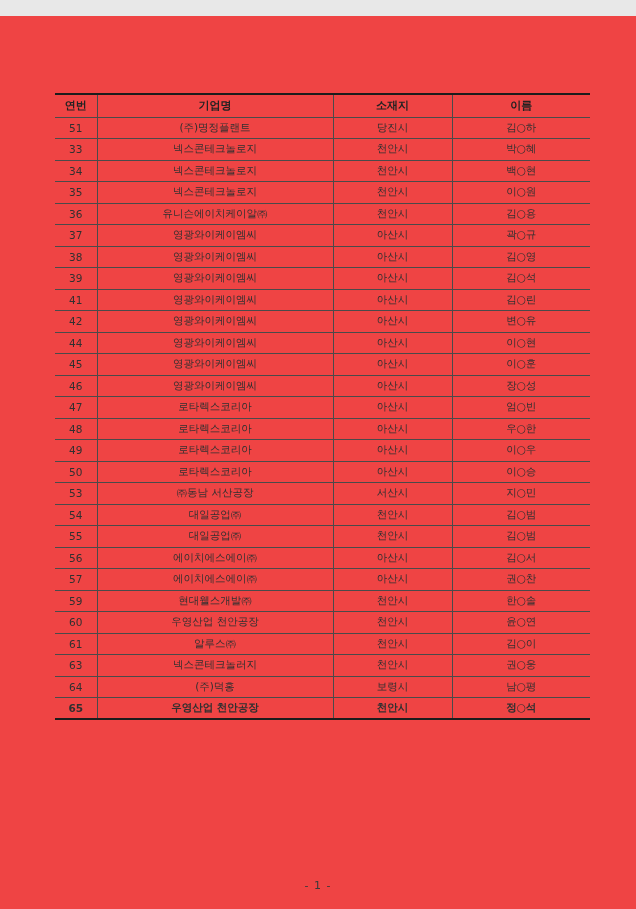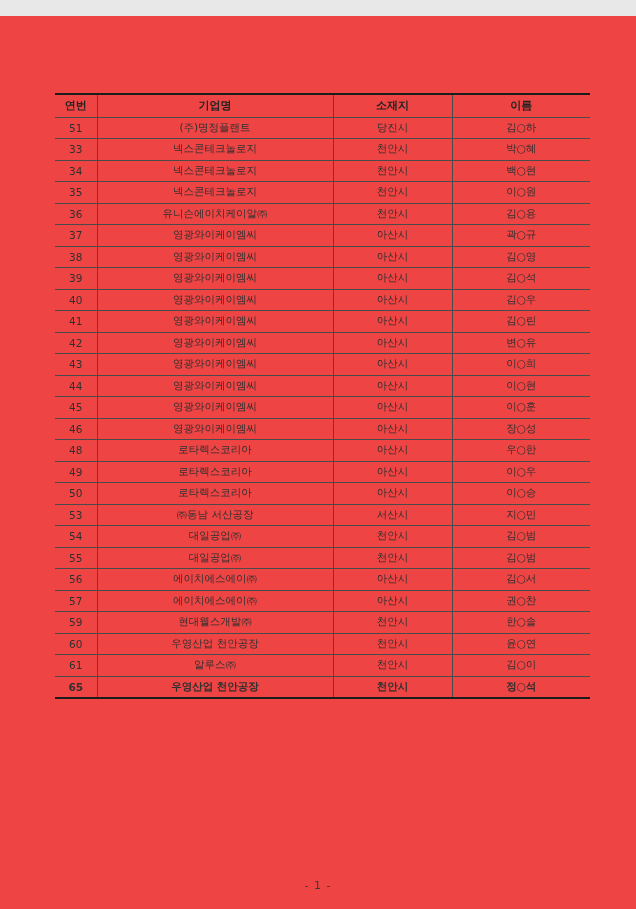--- a/index.html
+++ b/index.html
@@ -134,60 +134,54 @@
           <td>아산시</td>
           <td>김○영</td>
         </tr>
         <tr>
           <td>39</td>
           <td>영광와이케이엠씨</td>
           <td>아산시</td>
           <td>김○석</td>
         </tr>
         <tr>
-          <td>40</td>
-          <td>영광와이케이엠씨</td>
-          <td>아산시</td>
-          <td>김○우</td>
-        </tr>
-        <tr>
           <td>41</td>
           <td>영광와이케이엠씨</td>
           <td>아산시</td>
           <td>김○린</td>
         </tr>
         <tr>
           <td>42</td>
           <td>영광와이케이엠씨</td>
           <td>아산시</td>
           <td>변○유</td>
         </tr>
         <tr>
-          <td>43</td>
-          <td>영광와이케이엠씨</td>
-          <td>아산시</td>
-          <td>이○희</td>
-        </tr>
-        <tr>
           <td>44</td>
           <td>영광와이케이엠씨</td>
           <td>아산시</td>
           <td>이○현</td>
         </tr>
         <tr>
           <td>45</td>
           <td>영광와이케이엠씨</td>
           <td>아산시</td>
           <td>이○훈</td>
         </tr>
         <tr>
           <td>46</td>
           <td>영광와이케이엠씨</td>
           <td>아산시</td>
           <td>장○성</td>
+        </tr>
+        <tr>
+          <td>47</td>
+          <td>로타렉스코리아</td>
+          <td>아산시</td>
+          <td>엄○빈</td>
         </tr>
         <tr>
           <td>48</td>
           <td>로타렉스코리아</td>
           <td>아산시</td>
           <td>우○한</td>
         </tr>
         <tr>
           <td>49</td>
           <td>로타렉스코리아</td>
@@ -242,20 +236,32 @@
           <td>천안시</td>
           <td>윤○연</td>
         </tr>
         <tr>
           <td>61</td>
           <td>알루스㈜</td>
           <td>천안시</td>
           <td>김○이</td>
         </tr>
         <tr>
+          <td>63</td>
+          <td>넥스콘테크놀러지</td>
+          <td>천안시</td>
+          <td>권○웅</td>
+        </tr>
+        <tr>
+          <td>64</td>
+          <td>(주)덕홍</td>
+          <td>보령시</td>
+          <td>남○평</td>
+        </tr>
+        <tr>
           <td>65</td>
           <td>우영산업 천안공장</td>
           <td>천안시</td>
           <td>정○석</td>
         </tr>
       </tbody>
   </table>
 
   <div class="page-footer">- 1 -</div>
 

